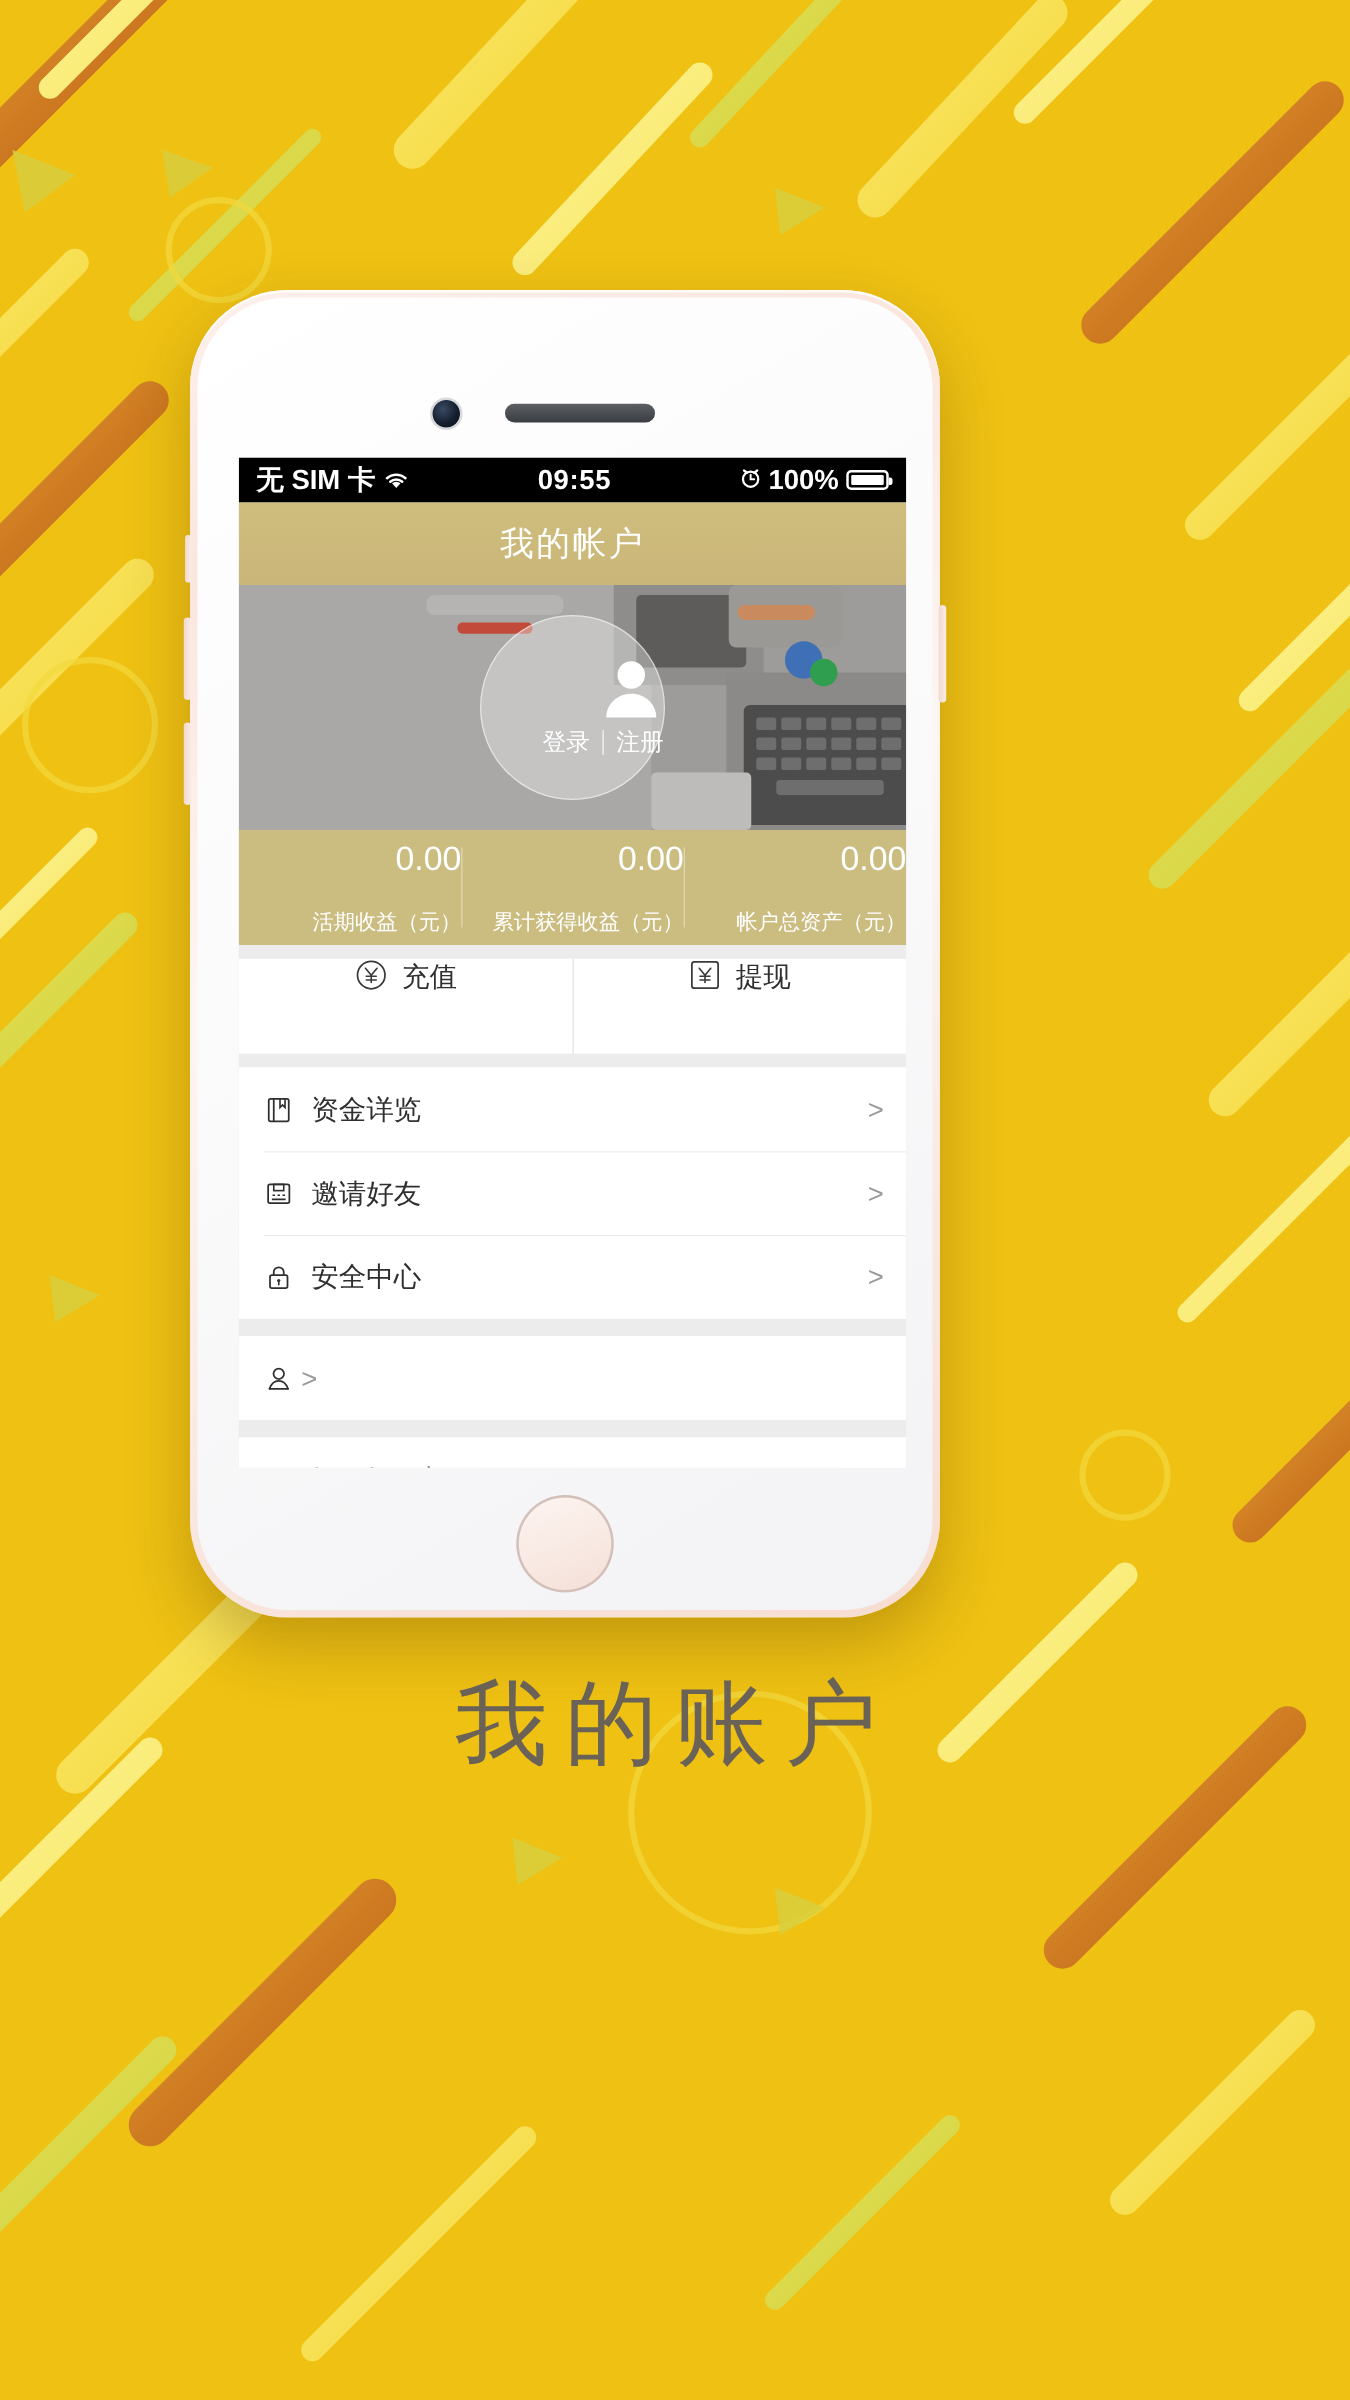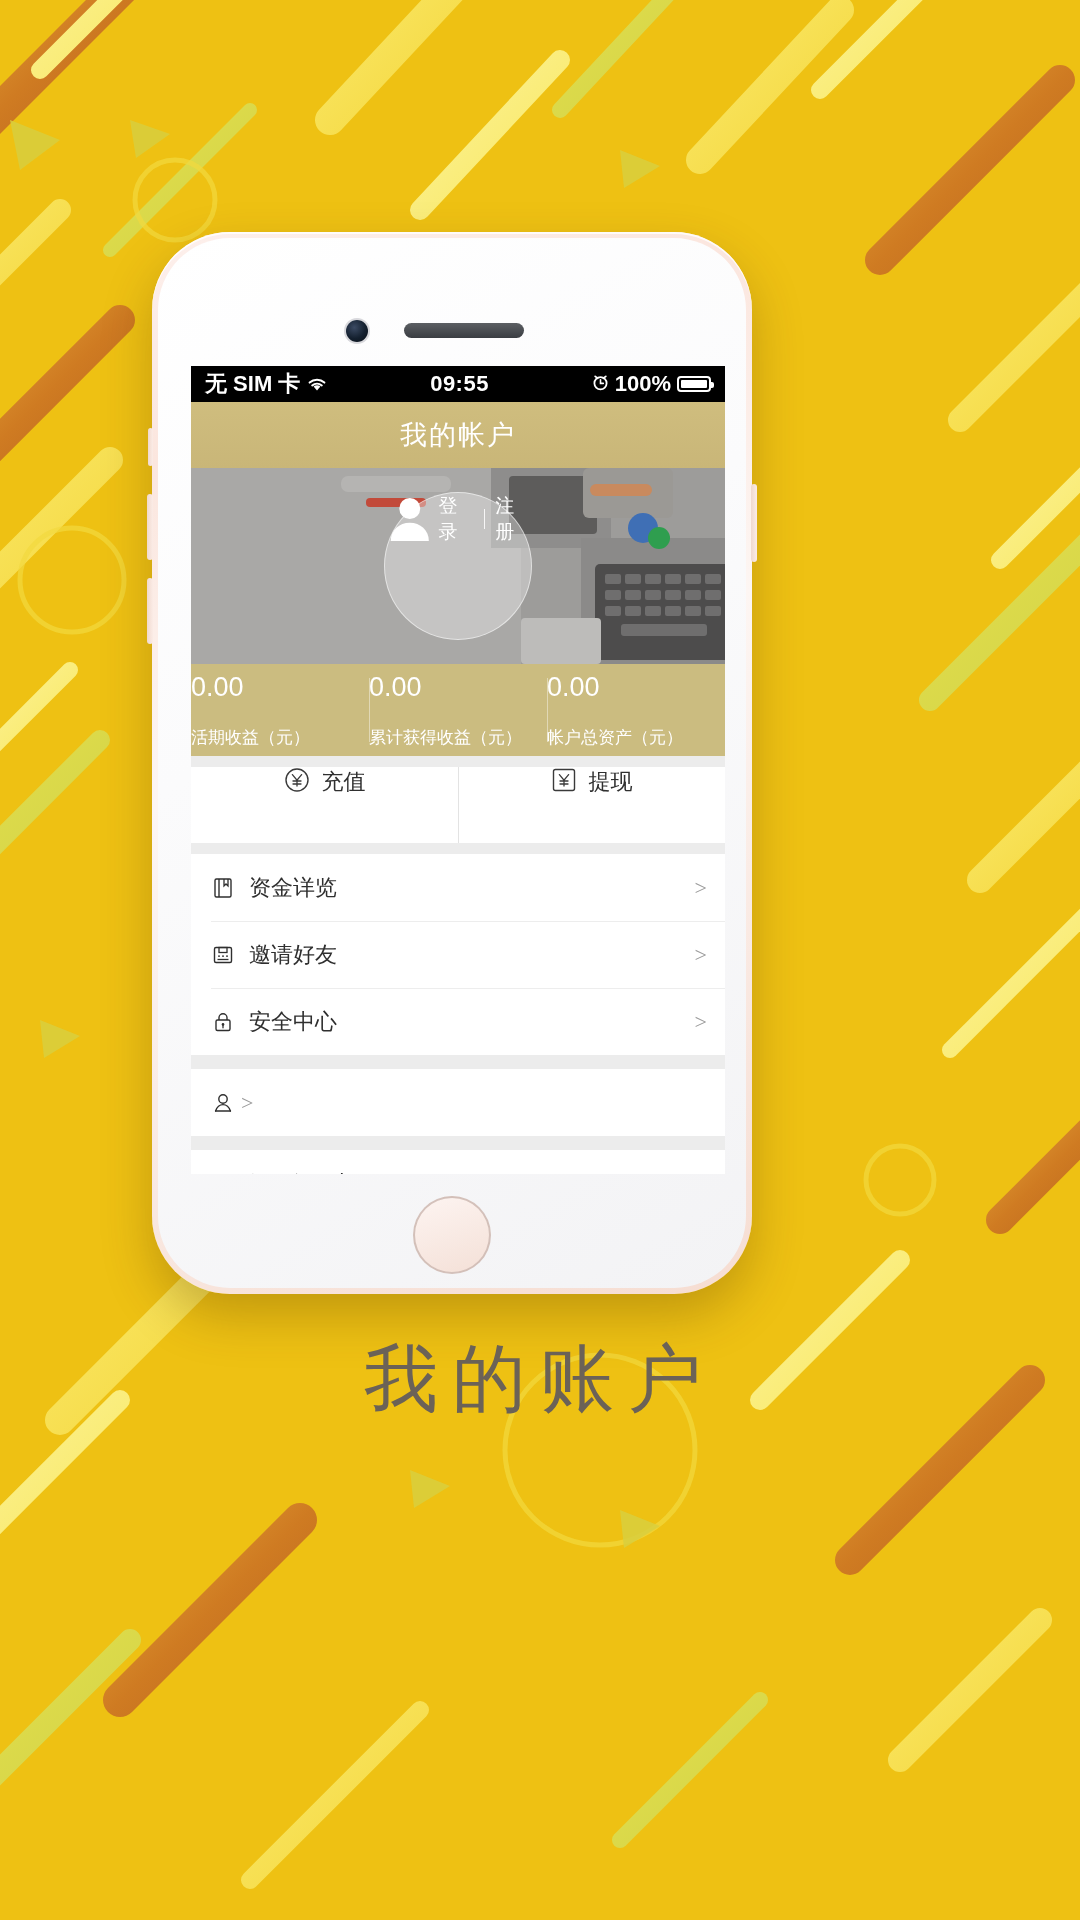--- a/index.html
+++ b/index.html
@@ -99,33 +99,33 @@
   .hero {
     height:196px; flex:none; position:relative; overflow:hidden;
     background:#a5a4a2;
   }
   .hero-photo { position:absolute; inset:0; }
   .avatar-wrap {
     position:absolute; left:50%; top:50%; transform:translate(-50%,-50%);
     width:148px; height:148px; border-radius:50%;
     background:rgba(235,235,235,.42);
     border:1px solid rgba(255,255,255,.55);
-    display:flex; flex-direction:row; align-items:flex-start; justify-content:center;
+    display:flex; flex-direction:column; align-items:flex-end; justify-content:center;
     gap:4px;
   }
   .avatar-icon { width:52px; height:52px; }
   .auth { display:flex; align-items:center; gap:10px; color:#fff; font-size:19px; }
   .auth .divider { width:1px; height:20px; background:rgba(255,255,255,.85); }
 
   
   .stats {
     height:92px; flex:none; display:flex;
     background:#cbbc80; color:#fff;
   }
-  .stat { flex:1; display:flex; flex-direction:column; align-items:flex-start; justify-content:center; gap:7px; position:relative; }
+  .stat { flex:1; display:flex; flex-direction:column; align-items:flex-end; justify-content:center; gap:7px; position:relative; }
   .stat + .stat::before {
     content:""; position:absolute; left:0; top:14px; bottom:14px;
     width:1px; background:rgba(255,255,255,.42);
   }
   .stat .val { font-size:27px; }
   .stat .lbl { font-size:17px;margin-top:16px; }
 
   .gap { background:#ececec; flex:none; }
   .gap.g1 { height:11px; }
   .gap.g2 { height:14px; }
@@ -137,21 +137,21 @@
     font-size:22px; color:#2f2f2f; position:relative;
   }
   .action + .action::before {
     content:""; position:absolute; left:0; top:0; bottom:0; width:1px; background:#e3e3e3;
   }
 
   
   .list { background:#fff; flex:none; }
   .row {
     height:67px; display:flex; align-items:center;
-    padding:0 18px 0 20px; position:relative; background:#fff;font-family:Liberation Serif, serif;
+    padding:0 18px 0 20px; position:relative; background:#fff;
   }
   .row + .row::before {
     content:""; position:absolute; left:20px; right:0; top:0; height:1px; background:#ededed;
   }
   .row .ico { width:30px; display:flex; align-items:center; justify-content:flex-start; }
   .row .txt { flex:1; font-size:22px; color:#2f2f2f; margin-left:8px; }
   .row .txt.spaced { letter-spacing:7px; }
   .row .arrow { font-size:22px; color:#9a9a9a; }
 </style>
 </head>

